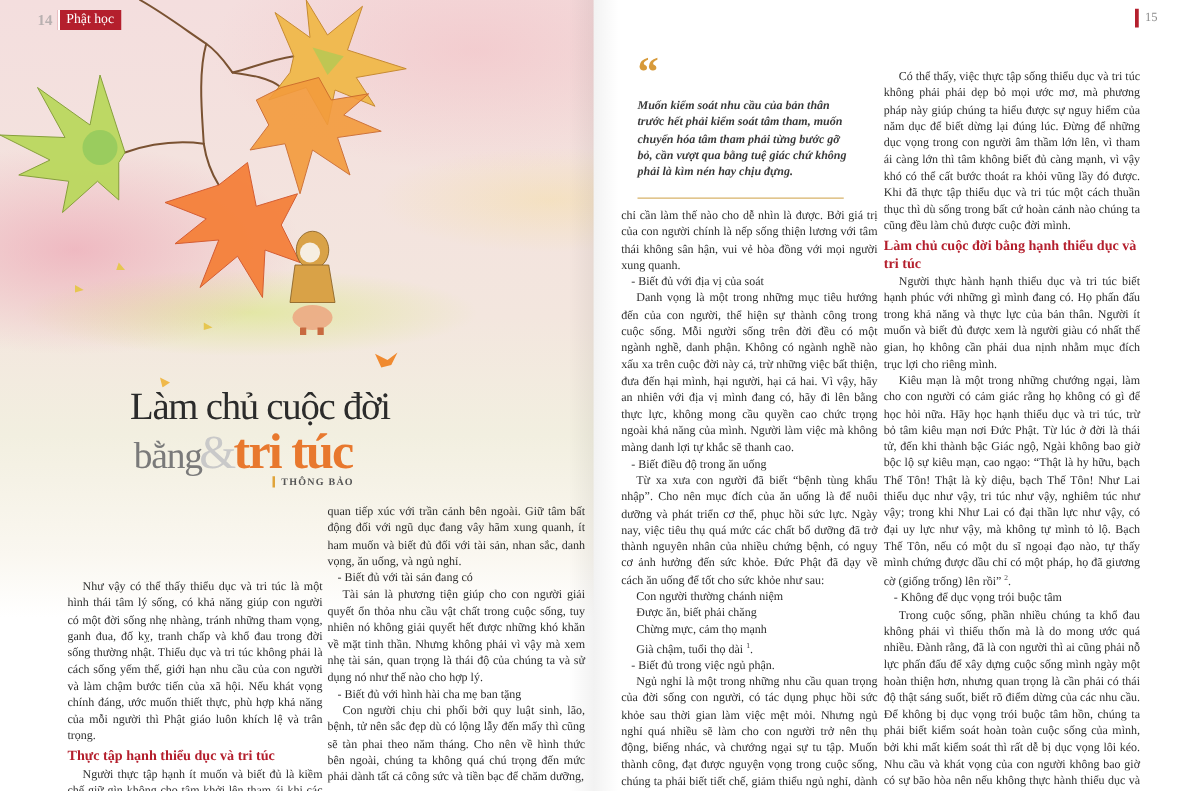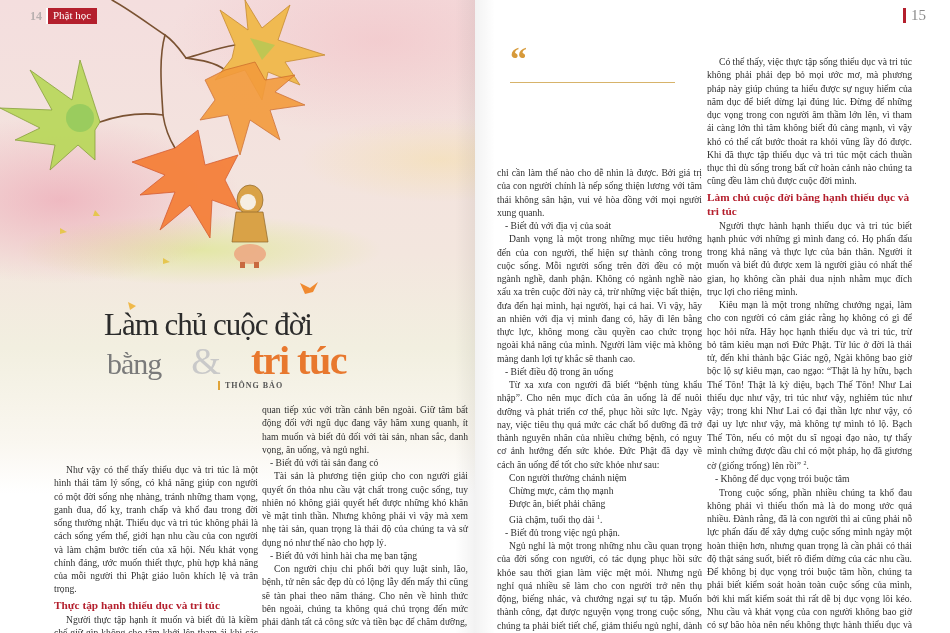--- a/index.html
+++ b/index.html
@@ -27,32 +27,32 @@
   }
 
   .folio-left { position: absolute; left: 30px; top: 8px; display: flex; align-items: center; gap: 4px; }
   .folio-num { font-family: "Liberation Serif", serif; font-size: 12px; font-weight: bold; color: #b8b0b0; }
   .folio-tag {
     background: #b41f2d; color: #fff; font-size: 11px; padding: 1px 6px 2px 5px;
     border-left: 2px solid #fff; line-height: 13px;
   }
   .folio-right { position: absolute; right: 24px; top: 7px; display: flex; align-items: center; gap: 5px; }
   .folio-bar { width: 3px; height: 15px; background: #b41f2d; }
-  .folio-right .folio-num { color: #8b8b8b; font-size: 15px; font-weight: normal; }
+  .folio-right .folio-num { color: #8b8b8b; font-size: 10px; font-weight: normal; }
 
   
   .illus { position: absolute; left: 0; top: 0; width: 475px; height: 310px; }
 
   
   .title-block { position: absolute; left: 104px; top: 308px; width: 330px; }
   .title-line1 {
     font-family: "Liberation Serif", serif; font-size: 31px; color: #2b2b2b; letter-spacing: -1px;
     line-height: 34px;
   }
-  .title-line2 { display: flex; align-items: baseline; line-height: 38px; margin-left: 3px; gap: 32px; }
+  .title-line2 { display: flex; align-items: baseline; line-height: 38px; margin-left: 3px; }
   .t-gray { font-family: "Liberation Serif", serif; color: #7a7a7a; font-size: 30px; letter-spacing: -1px; }
   .t-orange { font-family: "Liberation Serif", serif; color: #e8782e; font-size: 40px; font-weight: bold; letter-spacing: -1.5px; }
   .t-amp { font-family: "Liberation Serif", serif; color: #c9c9c9; font-size: 38px; margin: 0 -2px; }
   .byline {
     position: absolute; left: 218px; top: 381px; display: flex; align-items: center; gap: 5px;
     font-size: 8px; letter-spacing: 1px; color: #555; font-weight: bold;
   }
   .byline-bar { width: 2px; height: 9px; background: #e0a43a; }
 
   .lead {
@@ -164,32 +164,33 @@
   <div class="folio-right">
     <span class="folio-bar"></span>
     <span class="folio-num">15</span>
   </div>
 </div>
 
 <div class="gutter-shadow"></div>
 
 <div class="quote-block">
   <div class="quote-mark">“</div>
+  <div class="quote-text">Muốn kiểm soát nhu cầu của bản thân trước hết phải kiểm soát tâm tham, muốn chuyển hóa tâm tham phải từng bước gỡ bỏ, cần vượt qua bằng tuệ giác chứ không phải là kìm nén hay chịu đựng.</div>
   <div class="quote-rule"></div>
 </div>
 
 <div class="col c3">
   <p class="noind">chỉ cần làm thế nào cho dễ nhìn là được. Bởi giá trị của con người chính là nếp sống thiện lương với tâm thái không sân hận, vui vẻ hòa đồng với mọi người xung quanh.</p>
   <p class="dash">- Biết đủ với địa vị của soát</p>
   <p>Danh vọng là một trong những mục tiêu hướng đến của con người, thể hiện sự thành công trong cuộc sống. Mỗi người sống trên đời đều có một ngành nghề, danh phận. Không có ngành nghề nào xấu xa trên cuộc đời này cả, trừ những việc bất thiện, đưa đến hại mình, hại người, hại cả hai. Vì vậy, hãy an nhiên với địa vị mình đang có, hãy đi lên bằng thực lực, không mong cầu quyền cao chức trọng ngoài khả năng của mình. Người làm việc mà không màng danh lợi tự khắc sẽ thanh cao.</p>
   <p class="dash">- Biết điều độ trong ăn uống</p>
   <p>Từ xa xưa con người đã biết “bệnh tùng khẩu nhập”. Cho nên mục đích của ăn uống là để nuôi dưỡng và phát triển cơ thể, phục hồi sức lực. Ngày nay, việc tiêu thụ quá mức các chất bổ dưỡng đã trở thành nguyên nhân của nhiều chứng bệnh, có nguy cơ ảnh hưởng đến sức khỏe. Đức Phật đã dạy về cách ăn uống để tốt cho sức khỏe như sau:</p>
   <p class="verse">Con người thường chánh niệm</p>
+  <p class="verse">Được ăn, biết phải chăng</p>
   <p class="verse">Chừng mực, cảm thọ mạnh</p>
-  <p class="verse">Được ăn, biết phải chăng</p>
   <p class="verse"><span>Già chậm, tuổi thọ dài</span> <sup>1</sup>.</p>
   <p class="dash">- Biết đủ trong việc ngủ phận.</p>
   <p>Ngủ nghỉ là một trong những nhu cầu quan trọng của đời sống con người, có tác dụng phục hồi sức khỏe sau thời gian làm việc mệt mỏi. Nhưng ngủ nghỉ quá nhiều sẽ làm cho con người trở nên thụ động, biếng nhác, và chướng ngại sự tu tập. Muốn thành công, đạt được nguyện vọng trong cuộc sống, chúng ta phải biết tiết chế, giảm thiểu ngủ nghỉ, dành thời gian cho những công việc đem đến lợi ích cho mình và người.</p>
 </div>
 
 <div class="col c4">
   <p>Có thể thấy, việc thực tập sống thiểu dục và tri túc không phải phải dẹp bỏ mọi ước mơ, mà phương pháp này giúp chúng ta hiểu được sự nguy hiểm của năm dục để biết dừng lại đúng lúc. Đừng để những dục vọng trong con người âm thầm lớn lên, vì tham ái càng lớn thì tâm không biết đủ càng mạnh, vì vậy khó có thể cất bước thoát ra khỏi vũng lầy đó được. Khi đã thực tập thiểu dục và tri túc một cách thuần thục thì dù sống trong bất cứ hoàn cảnh nào chúng ta cũng đều làm chủ được cuộc đời mình.</p>
   <h3>Làm chủ cuộc đời bằng hạnh thiểu dục và tri túc</h3>
   <p>Người thực hành hạnh thiểu dục và tri túc biết hạnh phúc với những gì mình đang có. Họ phấn đấu trong khả năng và thực lực của bản thân. Người ít muốn và biết đủ được xem là người giàu có nhất thế gian, họ không cần phải dua nịnh nhằm mục đích trục lợi cho riêng mình.</p>
   <p><span>Kiêu mạn là một trong những chướng ngại, làm cho con người có cảm giác rằng họ không có gì để học hỏi nữa. Hãy học hạnh thiểu dục và tri túc, trừ bỏ tâm kiêu mạn nơi Đức Phật. Từ lúc ở đời là thái tử, đến khi thành bậc Giác ngộ, Ngài không bao giờ bộc lộ sự kiêu mạn, cao ngạo: “Thật là hy hữu, bạch Thế Tôn! Thật là kỳ diệu, bạch Thế Tôn! Như Lai thiểu dục như vậy, tri túc như vậy, nghiêm túc như vậy; trong khi Như Lai có đại thần lực như vậy, có đại uy lực như vậy, mà không tự mình tỏ lộ. Bạch Thế Tôn, nếu có một du sĩ ngoại đạo nào, tự thấy mình chứng được dầu chỉ có một pháp, họ đã giương cờ (giống trống) lên rồi”</span> <sup>2</sup>.</p>

